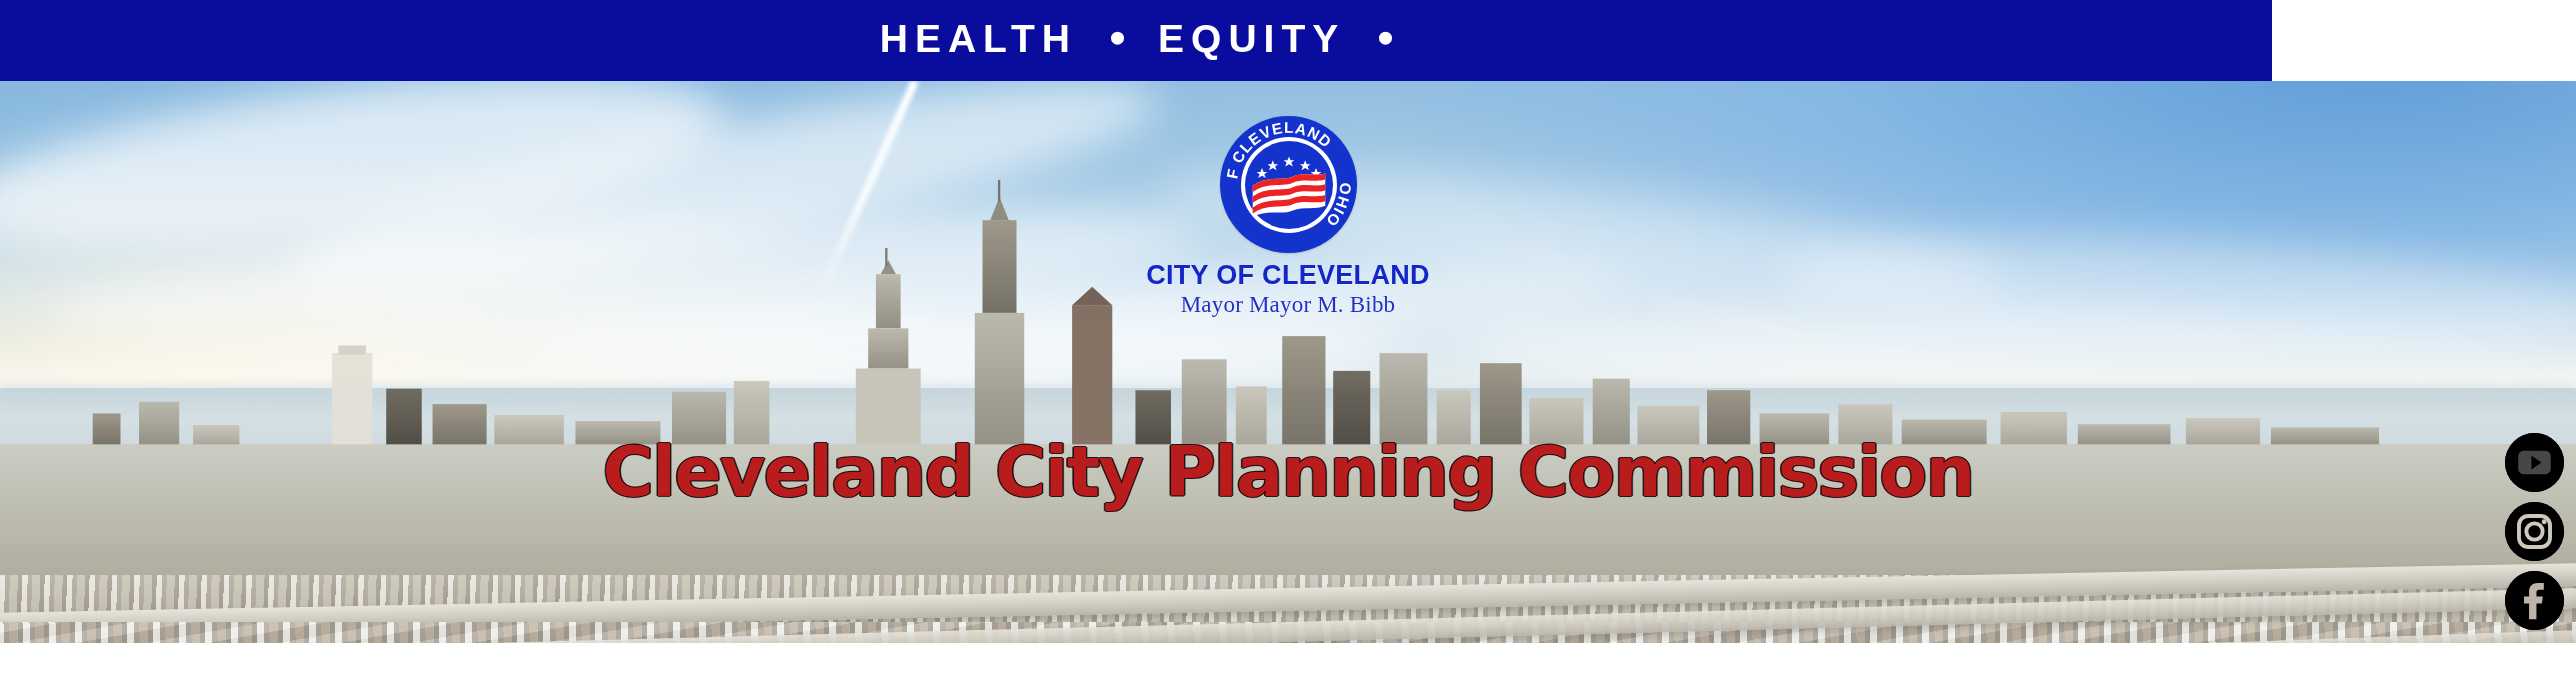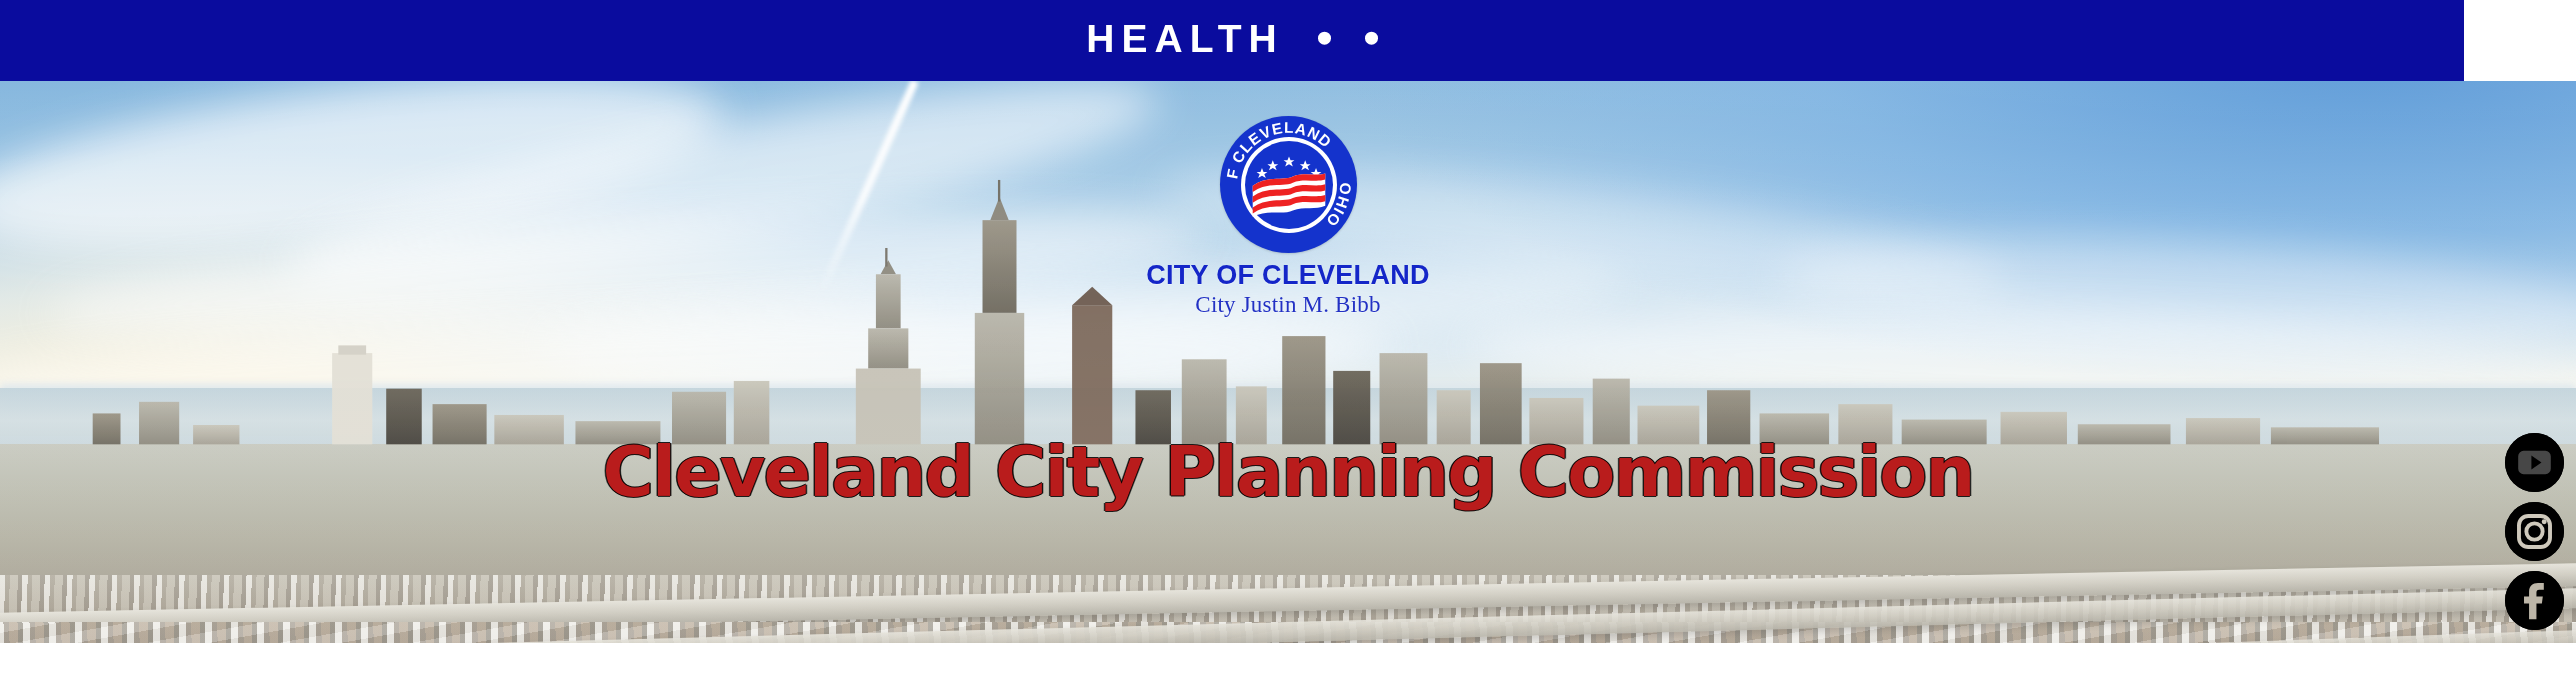--- a/index.html
+++ b/index.html
@@ -14,21 +14,21 @@
     width:2576px;
     height:682px;
     background:#ffffff;
     overflow:hidden;
   }
 
   
   .tagline-bar{
     position:absolute;
     left:0; top:0;
-    width:2464px;
+    width:2272px;
     height:81px;
     background:#0A0C9E;
     display:flex;
     align-items:center;
     justify-content:center;
     z-index:40;
   }
   .tagline-inner{
     display:flex;
     align-items:center;
@@ -276,20 +276,21 @@
 </style>
 </head>
 <body>
 
 <div id="banner">
 
   <div class="tagline-bar">
     <div class="tagline-inner">
       <span class="tagline-word">HEALTH</span>
       <span class="tagline-dot"></span>
+      <span class="tagline-word">EQUITY</span>
       <span class="tagline-dot"></span>
     </div>
   </div>
 
   <div class="photo">
 
     <div class="sky"></div>
     <div class="cloud c1"></div>
     <div class="cloud c2"></div>
     <div class="cloud c3"></div>
@@ -418,21 +419,21 @@
 
         <g fill="#EE2222">
           <path d="M10,58 C30,44 50,52 62,46 C76,40 92,46 104,42 L104,50 C92,54 76,48 62,54 C50,60 30,52 10,66 Z"></path>
           <path d="M10,72 C30,58 50,66 62,60 C76,54 92,60 104,56 L104,64 C92,68 76,62 62,68 C50,74 30,66 10,80 Z"></path>
           <path d="M10,86 C30,72 50,80 62,74 C76,68 92,74 104,70 L104,78 C92,82 76,76 62,82 C50,88 30,80 10,94 Z"></path>
         </g>
       </svg>
     </div>
 
     <div class="org-name">CITY OF CLEVELAND</div>
-    <div class="org-sub">City Justin M. Bibb</div>
+    <div class="org-sub">Mayor Mayor M. Bibb</div>
   </div>
 
   <div class="main-title">Cleveland City Planning Commission</div>
 
   <div class="social">
 
     <a class="social-btn">
       <svg width="59" height="59" viewBox="0 0 76 76">
         <circle cx="38" cy="38" r="38" fill="#000000"></circle>
         <path fill-rule="evenodd" d="M17,30 a7,7 0 0 1 7,-7 h28 a7,7 0 0 1 7,7 v16 a7,7 0 0 1 -7,7 h-28 a7,7 0 0 1 -7,-7 Z M34,29 l13,9 l-13,9 Z" fill="#FFFFFF" opacity="0.28"></path>

